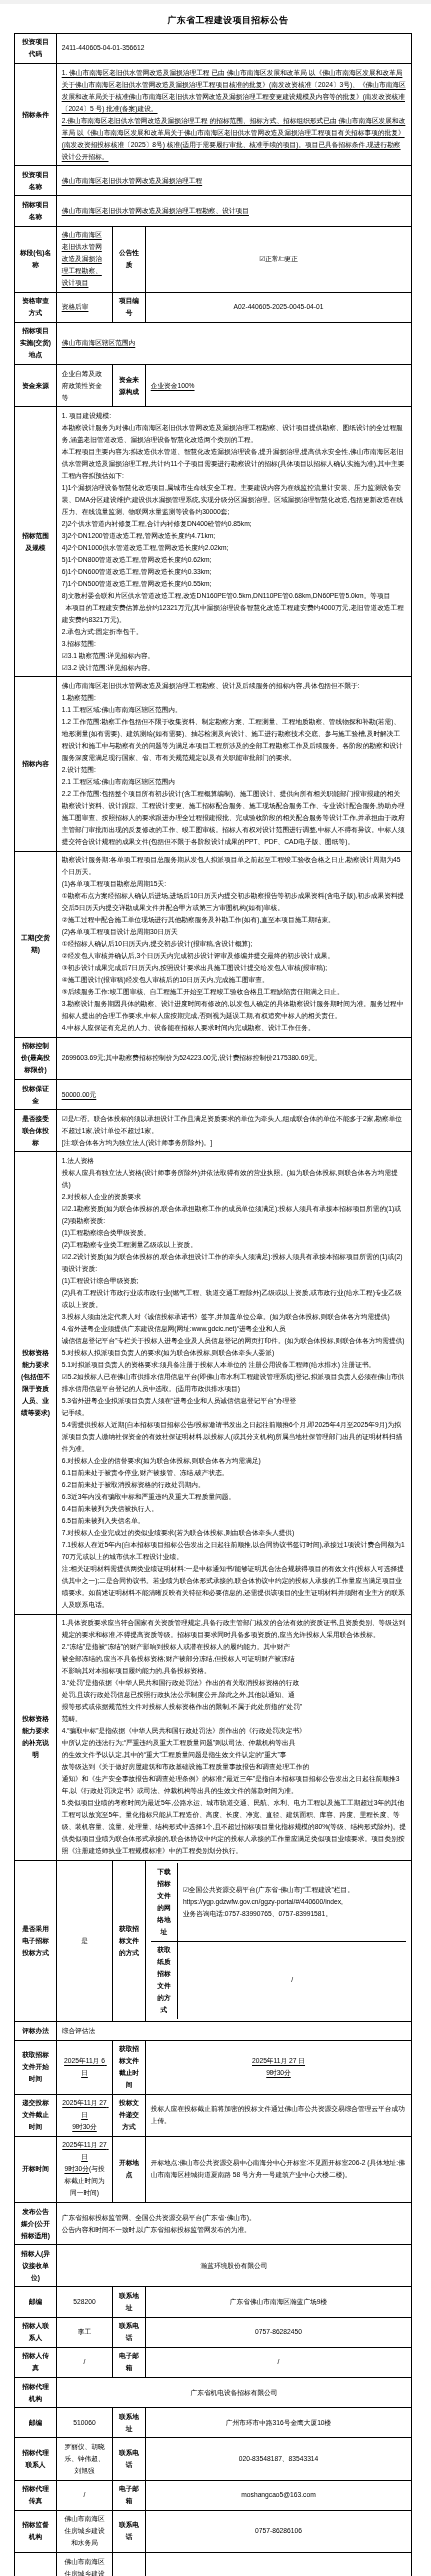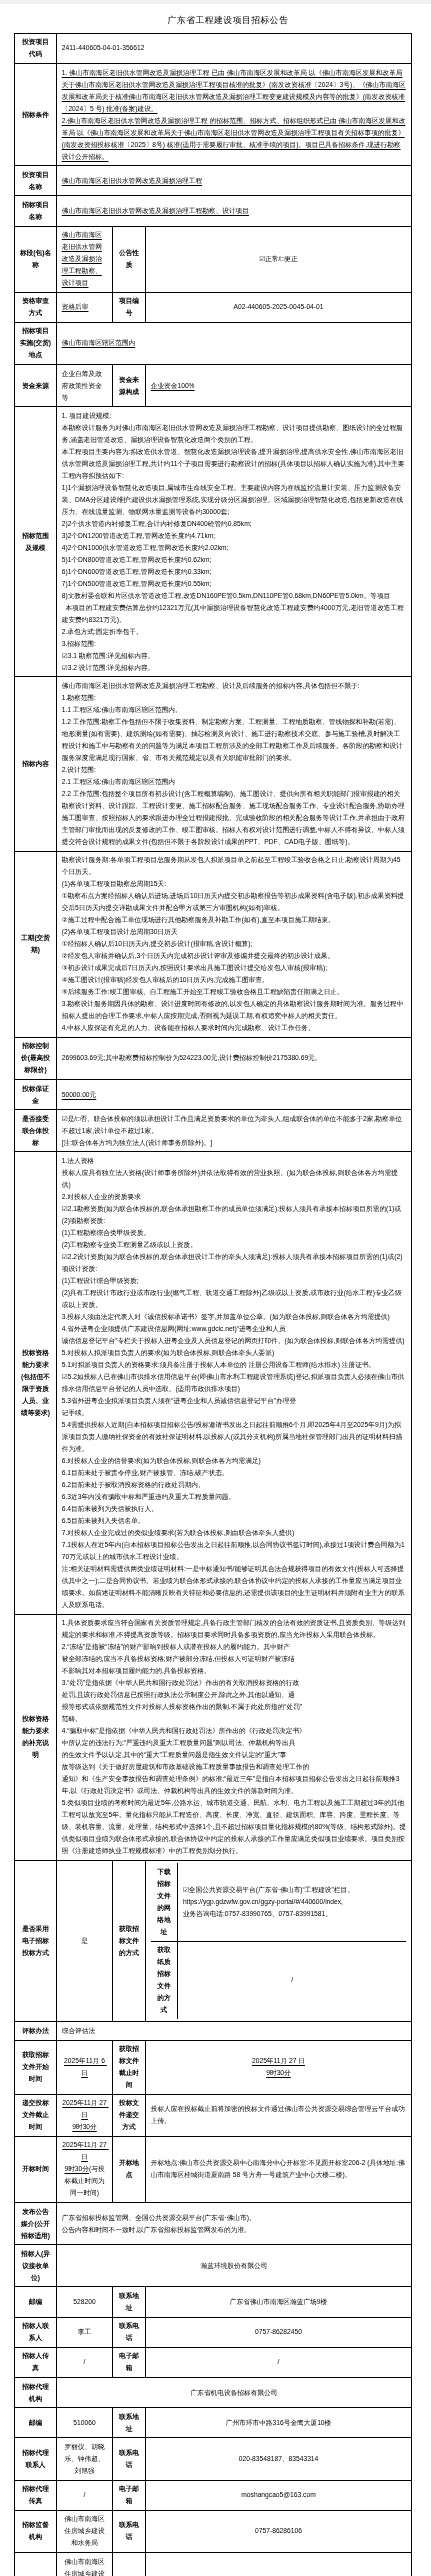--- a/index.html
+++ b/index.html
@@ -1,18 +1,18 @@
 <!DOCTYPE html>
 <html style="font-size:8.3px"><head>
 <meta charset="utf-8">
 <style>
   html,body{margin:0;padding:0;background:#f2f2f2;}
   .page{width:432px;background:#ffffff;font-family:"Liberation Sans","DejaVu Sans",sans-serif;color:#000;box-sizing:border-box;padding-bottom:12.5px;}
   .top-strip{height:4.2px;background:#f1f1f1;}
-  .title{font-size:8.8px;font-weight:normal;text-align:center;margin:10.4px 0 6.2px 0;letter-spacing:0.5px;padding-left:24px;}
+  .title{font-size:8.8px;font-weight:bold;text-align:center;margin:10.4px 0 6.2px 0;letter-spacing:0.5px;padding-left:24px;}
   table.doc{border-collapse:collapse;width:396px;margin-left:14px;table-layout:fixed;}
   table.doc td{border:0.8px solid #000;font-size:6.7px;line-height:12px;padding:2.6px 4.7px;vertical-align:middle;word-break:break-all;}
   td.lbl{text-align:center;font-weight:bold;padding:2.6px 1.6px;}
   td.val{text-align:left;white-space:pre-wrap;}
   td.ctr{text-align:center;white-space:pre-wrap;}
   .u{text-decoration:underline;text-underline-offset:1.6px;}
   td.nest{padding:0;}
   table.inner{border-collapse:collapse;width:100%;height:100%;table-layout:fixed;}
   table.inner td{border:0.8px solid #000;}
   table.inner tr td:first-child{border-left:none;}

